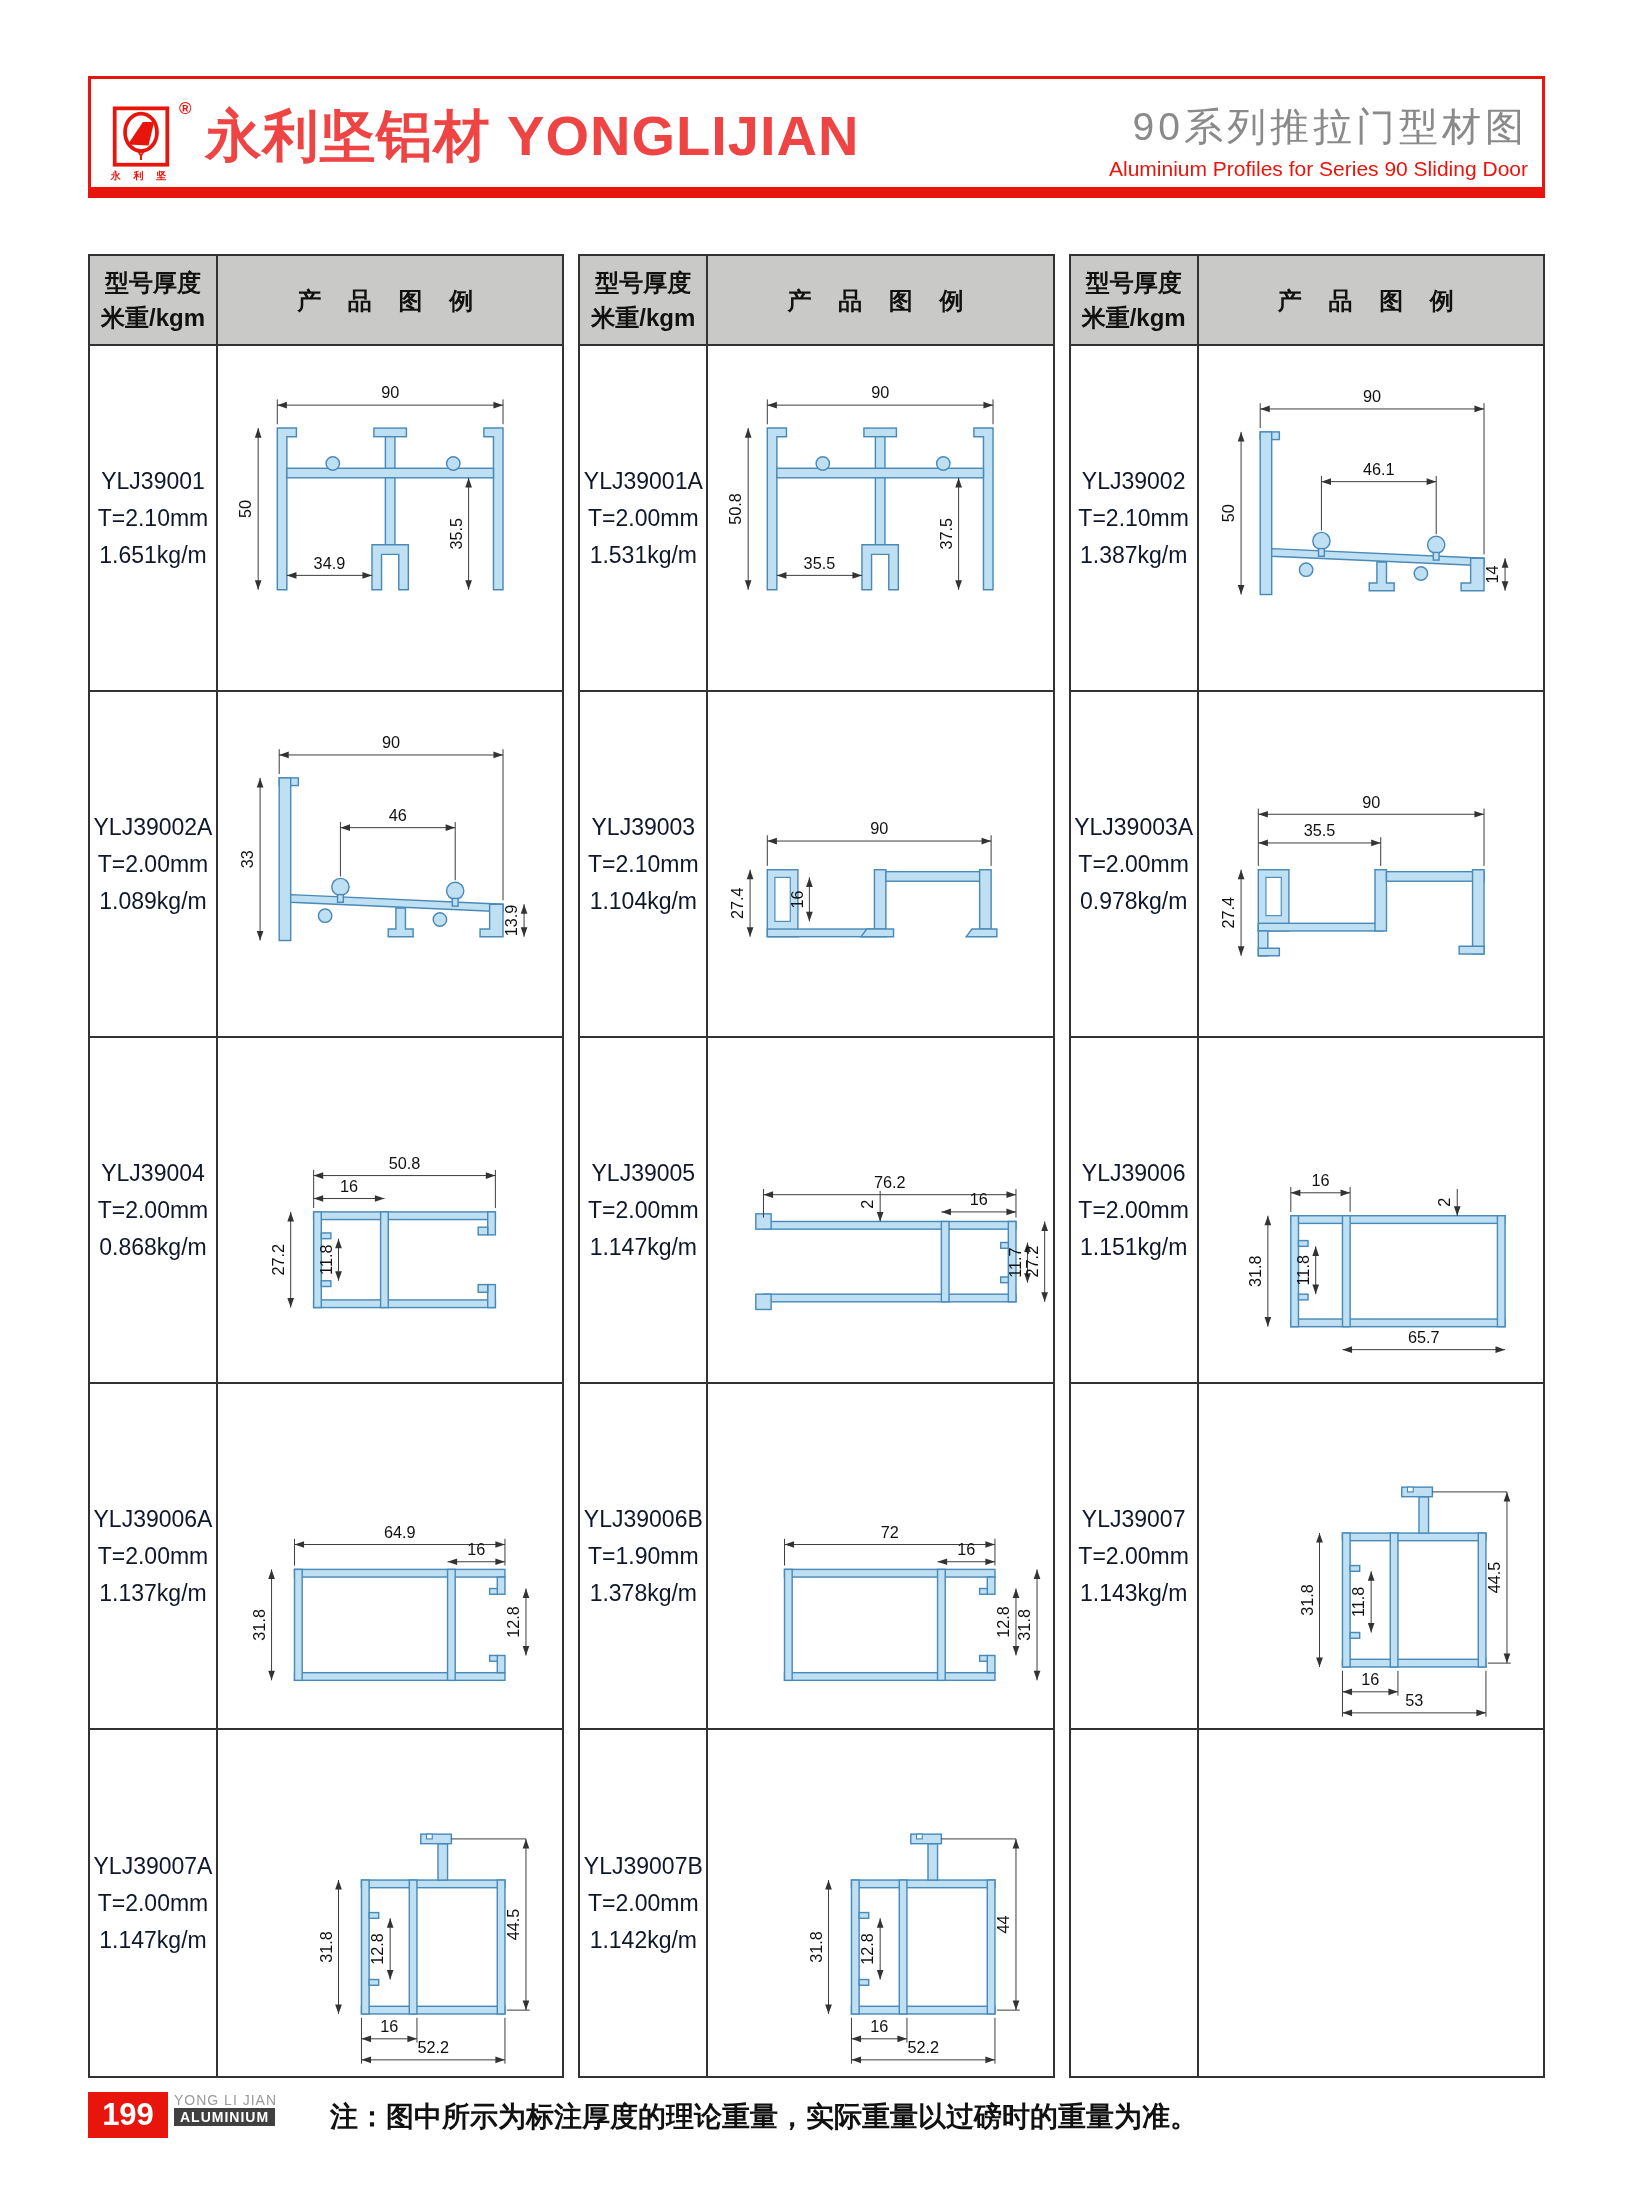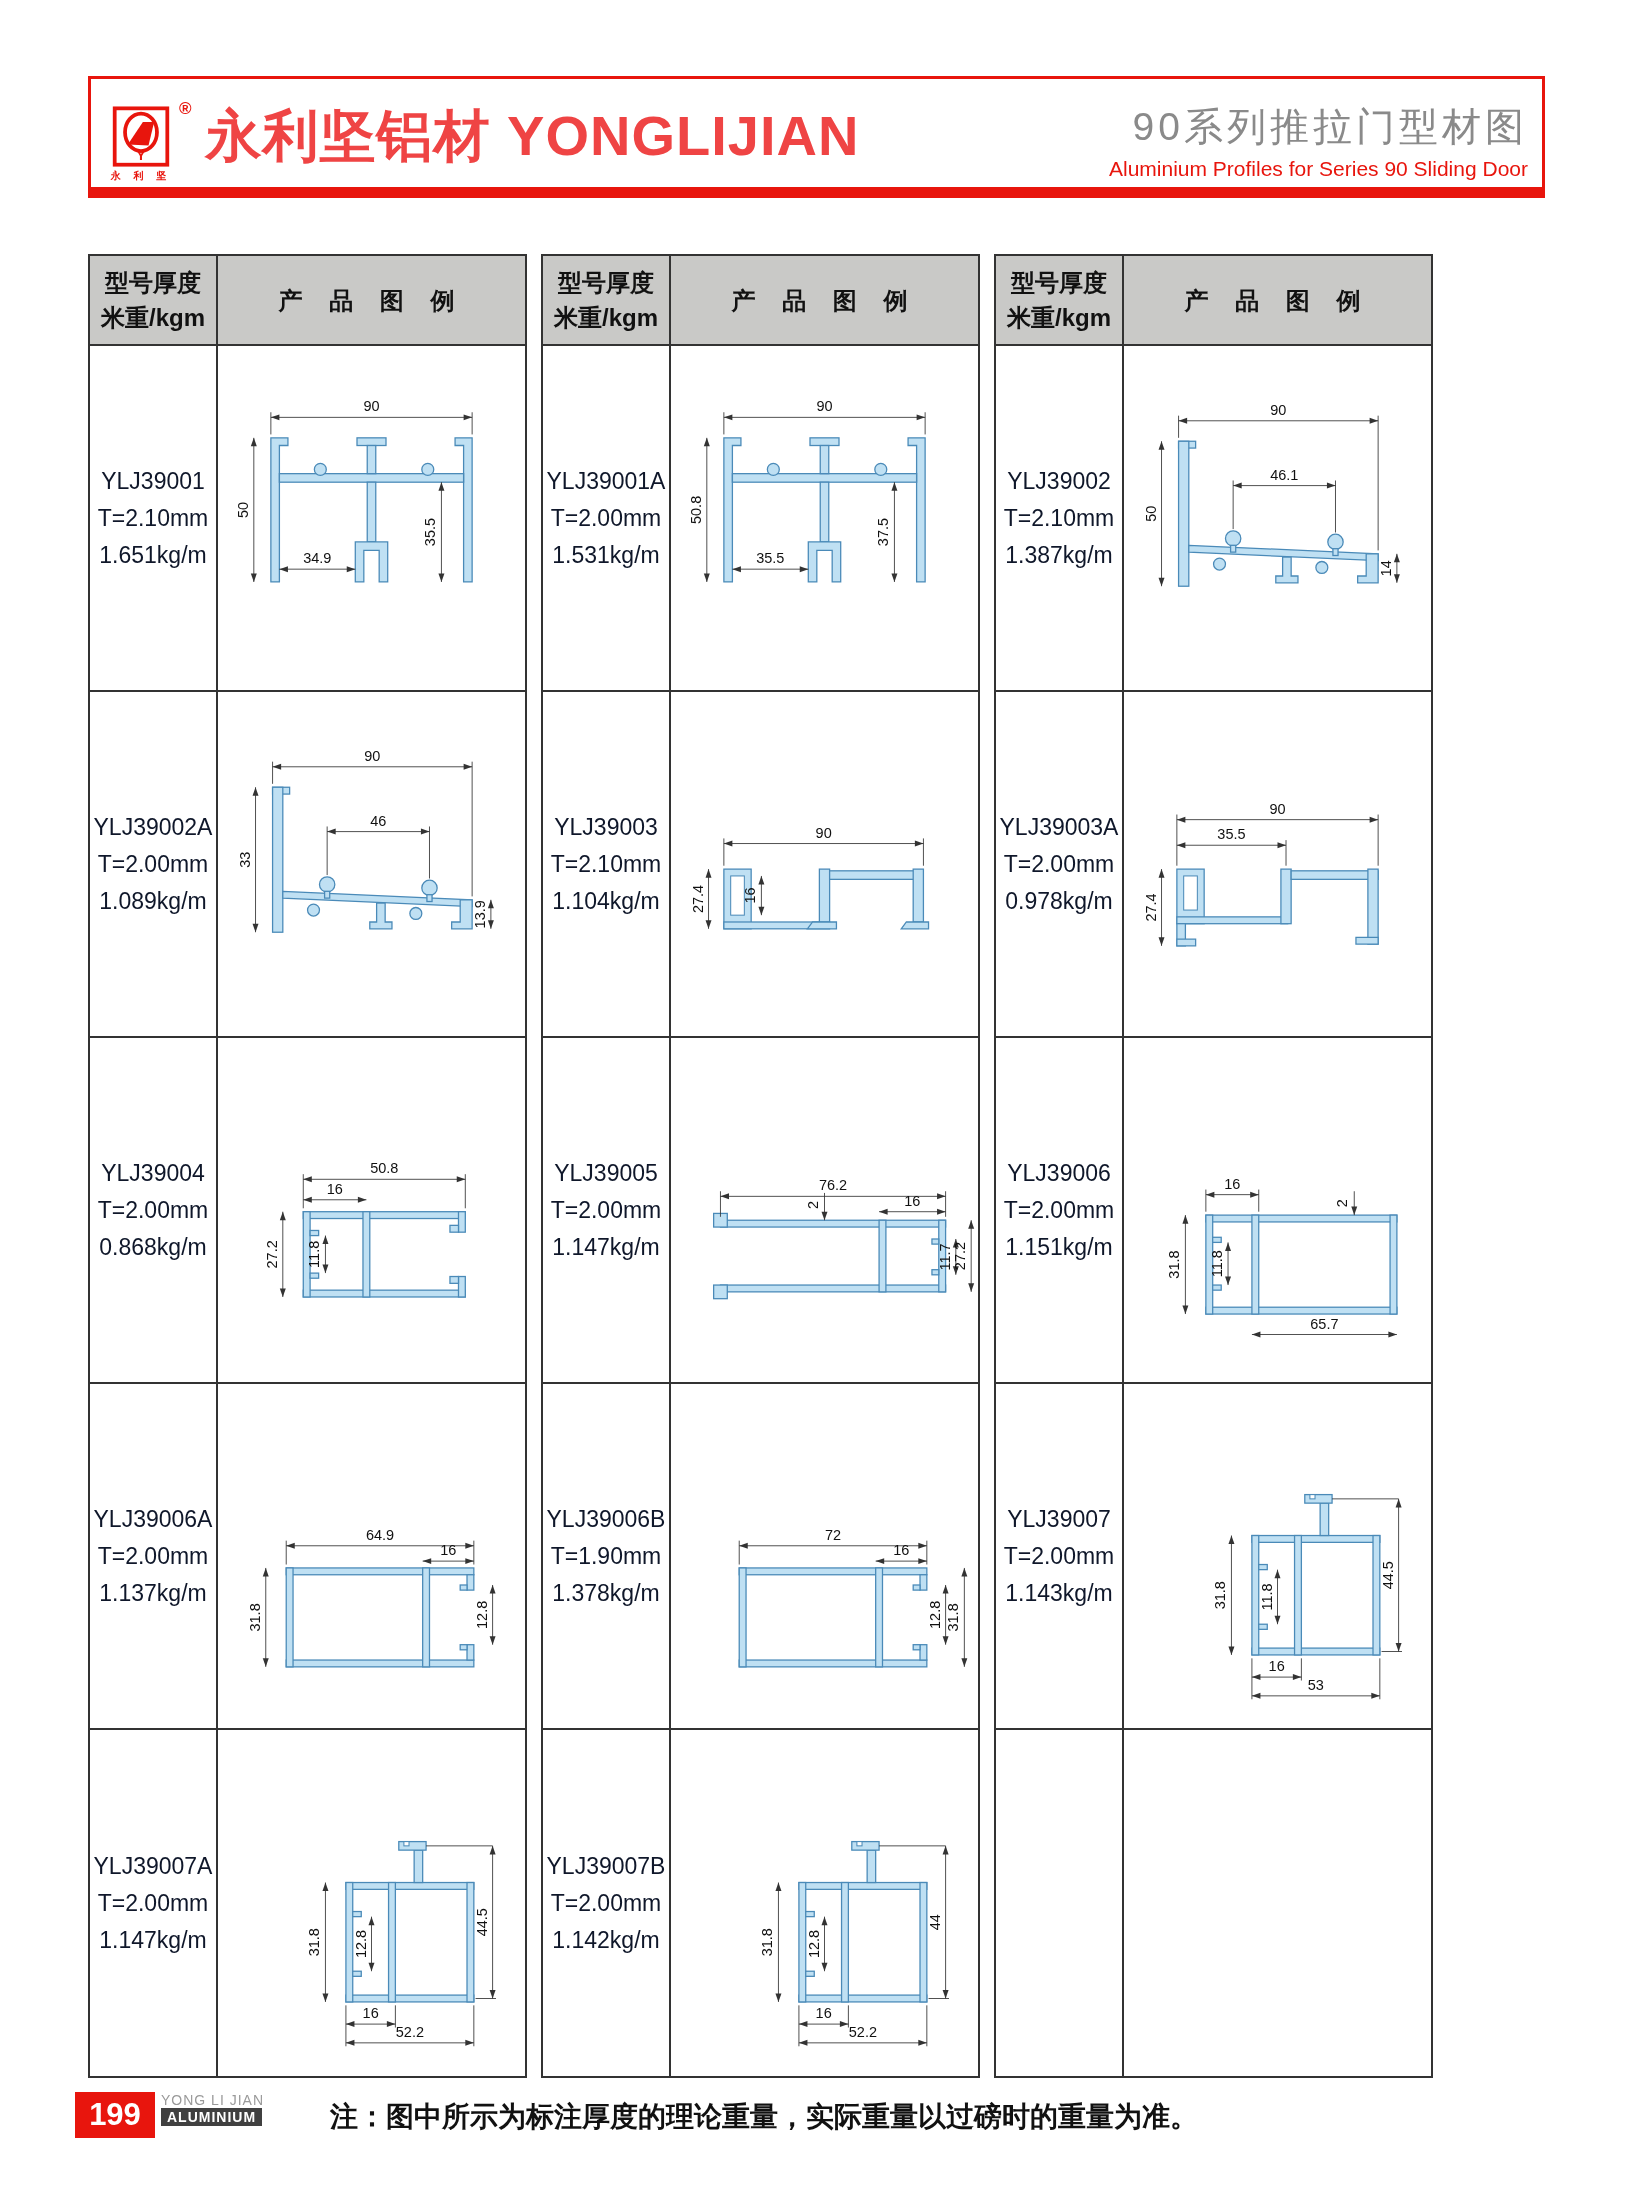--- a/index.html
+++ b/index.html
@@ -16,21 +16,21 @@
   .logo-wrap svg{width:62px;height:62px;display:block;}
   .logo-chars{color:#e8150d;font-size:10px;font-weight:bold;letter-spacing:5px;white-space:nowrap;margin-top:1px;}
   .reg{color:#e8150d;font-size:17px;font-weight:bold;align-self:flex-start;margin:0 0 0 2px;}
   .company{color:#ef4444;font-size:56px;font-weight:bold;letter-spacing:1px;margin-left:14px;
            padding-bottom:8px;white-space:nowrap;}
   .hdr-right{text-align:right;padding-bottom:2px;}
   .title-cn{color:#8a8a8a;font-size:39px;letter-spacing:4px;white-space:nowrap;}
   .title-en{color:#e8150d;font-size:21px;margin-top:3px;white-space:nowrap;}
 
   
-  .tbl{position:absolute;left:88px;top:254px;width:1345px;display:flex;gap:14px;}
+  .tbl{position:absolute;left:88px;top:254px;width:1457px;display:flex;gap:14px;}
   .group{flex:1;display:grid;grid-template-columns:128px 1fr;
          grid-template-rows:90px repeat(5,346px);border:2.5px solid #333;background:#fff;}
   .c{box-sizing:border-box;min-width:0;min-height:0;}
   .cr{border-right:2px solid #333;}
   .cb{border-bottom:2px solid #333;}
   .ch{background:#c9c9c7;display:flex;flex-direction:column;align-items:center;justify-content:center;
       font-weight:bold;font-size:24px;color:#111;line-height:35px;text-align:center;}
   .chw div{letter-spacing:10px;}
   .info{display:flex;flex-direction:column;align-items:center;justify-content:center;
         font-size:23px;color:#0f172a;line-height:37px;text-align:center;}
@@ -38,21 +38,21 @@
   .draw svg{position:absolute;inset:0;width:100%;height:100%;}
 
   
   .pf{fill:#bfe0f3;stroke:#4a8ab8;stroke-width:1.5;}
   .hole{fill:#fff;stroke:#4a8ab8;stroke-width:1.2;}
   .dl{stroke:#333;stroke-width:1;}
   .ah{fill:#333;}
   .dt{font-family:"Liberation Sans","DejaVu Sans",sans-serif;font-size:17px;fill:#111;}
 
   
-  .footer{position:absolute;left:75px;top:2092px;display:flex;align-items:flex-start;gap:6px;}
+  .footer{position:absolute;left:88px;top:2092px;display:flex;align-items:flex-start;gap:6px;}
   .pg{background:#e8150d;color:#fff;font-size:31px;font-weight:bold;width:80px;height:46px;
       display:flex;align-items:center;justify-content:center;}
   .brand{display:flex;flex-direction:column;}
   .brand1{color:#9a9a9a;font-size:14px;letter-spacing:1px;white-space:nowrap;}
   .brand2{background:#404040;color:#fff;font-size:14px;font-weight:bold;padding:1px 6px;
           letter-spacing:1px;align-self:flex-start;}
   .note{position:absolute;left:330px;top:2098px;font-size:28px;color:#111;font-weight:600;white-space:nowrap;}
 </style>
 </head>
 <body>

